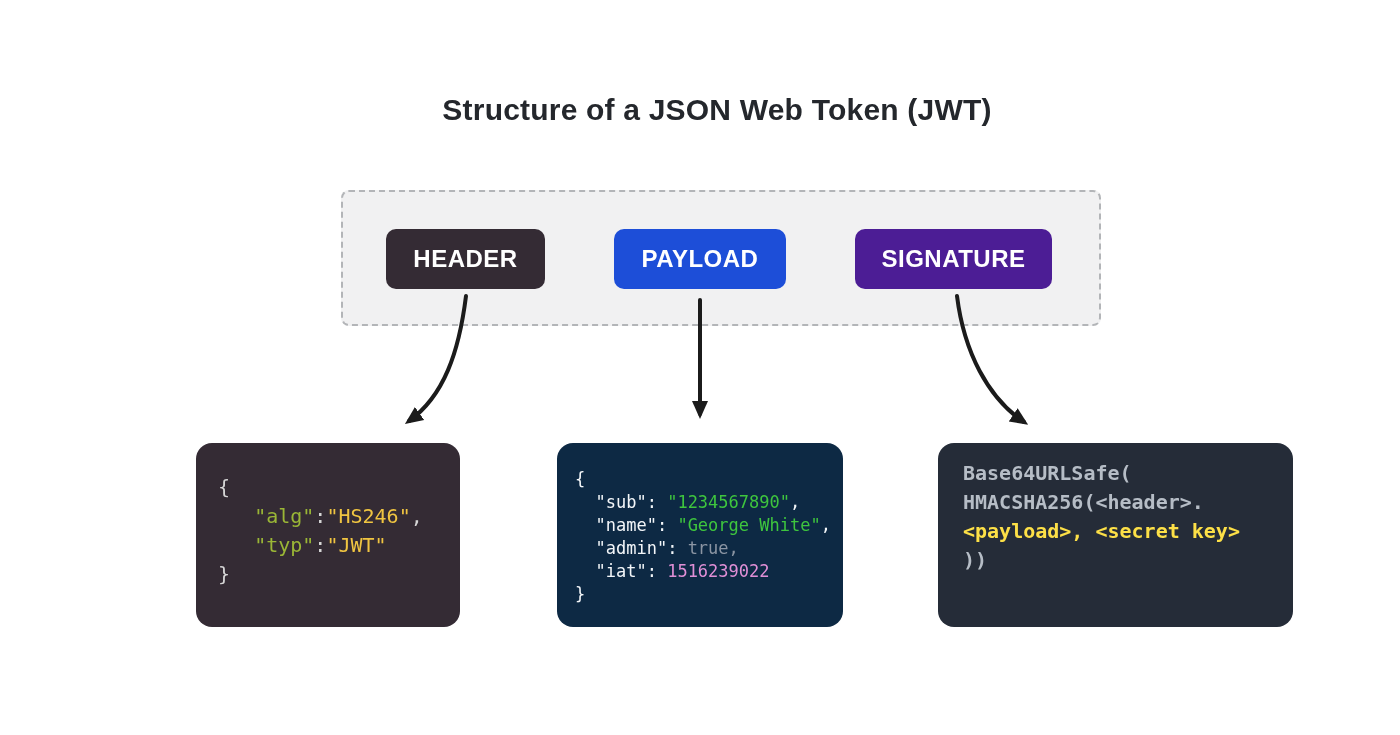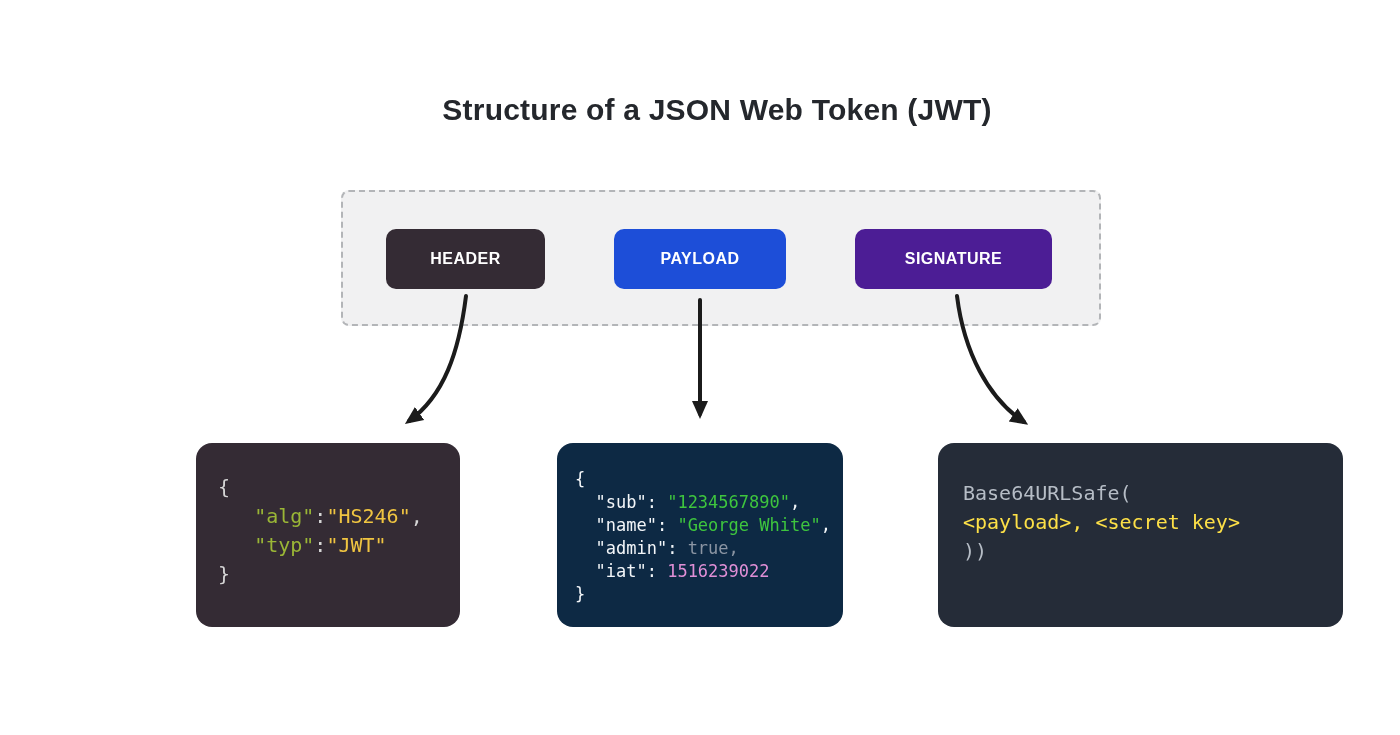--- a/index.html
+++ b/index.html
@@ -32,21 +32,21 @@
     border-radius: 8px;
   }
 
   .pill {
     position: absolute;
     height: 60px;
     border-radius: 10px;
     display: flex; align-items: center; justify-content: center;
     color: #ffffff;
     font-weight: 700;
-    font-size: 16px;
+    font-size: 24px;
     letter-spacing: 0.5px;
   }
   .pill-header    { left: 386px; top: 229px; width: 159px; }
   .pill-payload   { left: 614px; top: 229px; width: 172px; }
   .pill-signature { left: 855px; top: 229px; width: 197px; }
 
   .arrows {
     position: absolute; left: 0; top: 0;
     width: 1400px; height: 735px;
     pointer-events: none;
@@ -57,21 +57,21 @@
     top: 443px; height: 184px;
     border-radius: 16px;
     font-family: "DejaVu Sans Mono", monospace;
   }
   .code pre {
     font-family: inherit;
     white-space: pre;
   }
   .code-header    { left: 196px; width: 264px; padding: 30px 0 0 22px; font-size: 20px; line-height: 29px; }
   .code-payload   { left: 557px; width: 286px; padding: 25px 0 0 18px; font-size: 17px; line-height: 23px; }
-  .code-signature { left: 938px; width: 405px; padding: 36px 0 0 25px; font-size: 20px; line-height: 29px; }
+  .code-signature { left: 938px; width: 355px; padding: 16px 0 0 25px; font-size: 20px; line-height: 29px; font-weight: bold; }
 </style>
 </head>
 <body>
 
 <div class="canvas">
 
   <h1 class="title">Structure of a JSON Web Token (JWT)</h1>
 
   <div class="token-container" style="background: rgb(241, 241, 242);"></div>
 
@@ -96,16 +96,16 @@
     <path class="arrow-path" d="M 957 296 C 964 352 988 398 1024 422" marker-end="url(#ah)" stroke="#1b1b1b" stroke-width="4" fill="none" stroke-linecap="round"></path>
   </svg>
 
   <div class="code code-header" style="background: rgb(52, 43, 52);">
     <pre><div><span style="color: rgb(214, 214, 214);">{</span></div><div><span style="color: rgb(214, 214, 214);">   </span><span style="color: rgb(154, 182, 54);">"alg"</span><span style="color: rgb(214, 214, 214);">:</span><span style="color: rgb(240, 197, 65);">"HS246"</span><span style="color: rgb(214, 214, 214);">,</span></div><div><span style="color: rgb(214, 214, 214);">   </span><span style="color: rgb(154, 182, 54);">"typ"</span><span style="color: rgb(214, 214, 214);">:</span><span style="color: rgb(240, 197, 65);">"JWT"</span></div><div><span style="color: rgb(214, 214, 214);">}</span></div></pre>
   </div>
   <div class="code code-payload" style="background: rgb(13, 41, 68);">
     <pre><div><span style="color: rgb(243, 246, 249);">{</span></div><div><span style="color: rgb(243, 246, 249);">  </span><span style="color: rgb(243, 246, 249);">"sub"</span><span style="color: rgb(243, 246, 249);">: </span><span style="color: rgb(62, 197, 62);">"1234567890"</span><span style="color: rgb(243, 246, 249);">,</span></div><div><span style="color: rgb(243, 246, 249);">  </span><span style="color: rgb(243, 246, 249);">"name"</span><span style="color: rgb(243, 246, 249);">: </span><span style="color: rgb(62, 197, 62);">"George White"</span><span style="color: rgb(243, 246, 249);">,</span></div><div><span style="color: rgb(243, 246, 249);">  </span><span style="color: rgb(243, 246, 249);">"admin"</span><span style="color: rgb(243, 246, 249);">: </span><span style="color: rgb(139, 149, 163);">true</span><span style="color: rgb(139, 149, 163);">,</span></div><div><span style="color: rgb(243, 246, 249);">  </span><span style="color: rgb(243, 246, 249);">"iat"</span><span style="color: rgb(243, 246, 249);">: </span><span style="color: rgb(224, 143, 214);">1516239022</span></div><div><span style="color: rgb(243, 246, 249);">}</span></div></pre>
   </div>
   <div class="code code-signature" style="background: rgb(37, 44, 56);">
-    <pre><div><span style="color: rgb(182, 189, 198);">Base64URLSafe(</span></div><div><span style="color: #fde047;">&lt;payload&gt;, &lt;secret key&gt;</span></div><div><span style="color: rgb(182, 189, 198);">))</span></div></pre>
+    <pre><div><span style="color: rgb(182, 189, 198);">Base64URLSafe(</span></div><div><span style="color: rgb(182, 189, 198);">HMACSHA256(&lt;header&gt;.</span></div><div><span style="color: #fde047;">&lt;payload&gt;, &lt;secret key&gt;</span></div><div><span style="color: rgb(182, 189, 198);">))</span></div></pre>
   </div>
 
 </div>
 
 </body></html>

